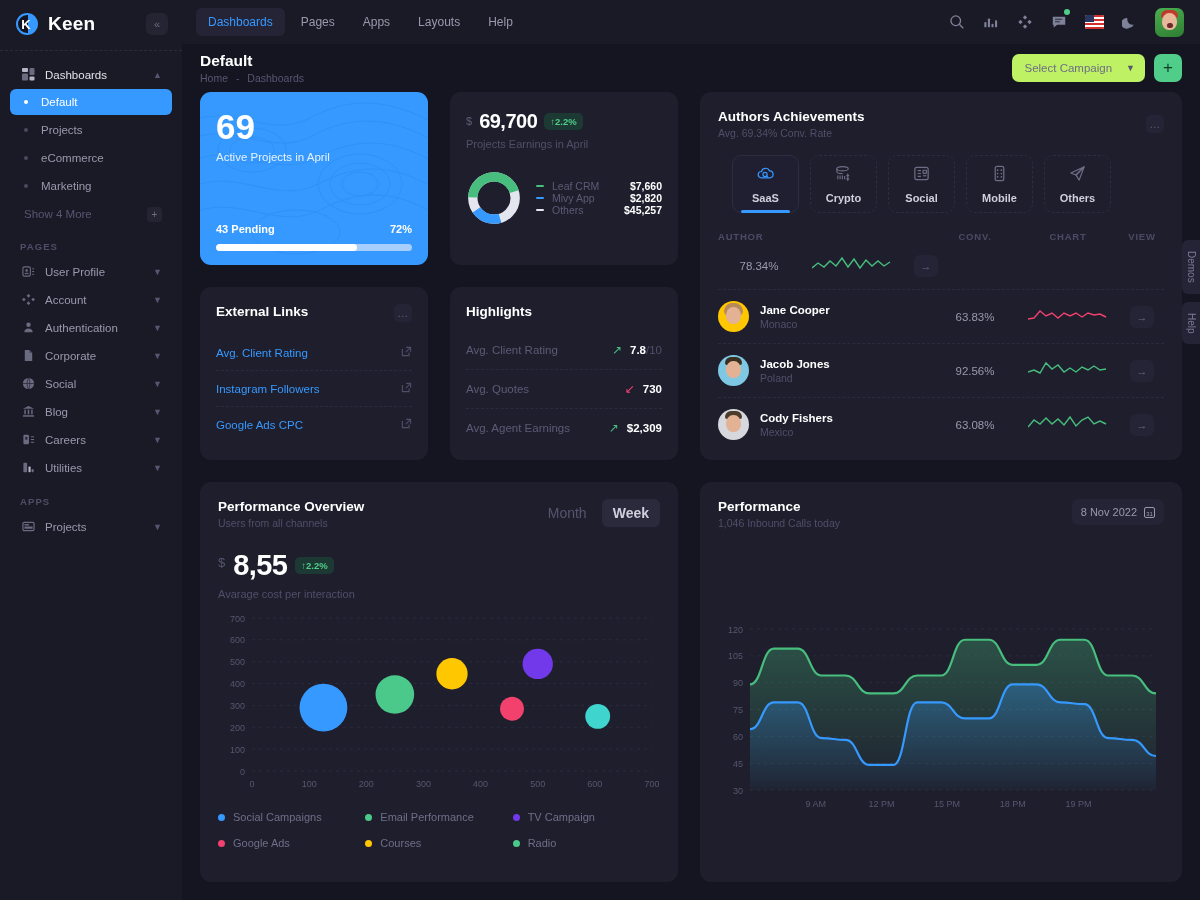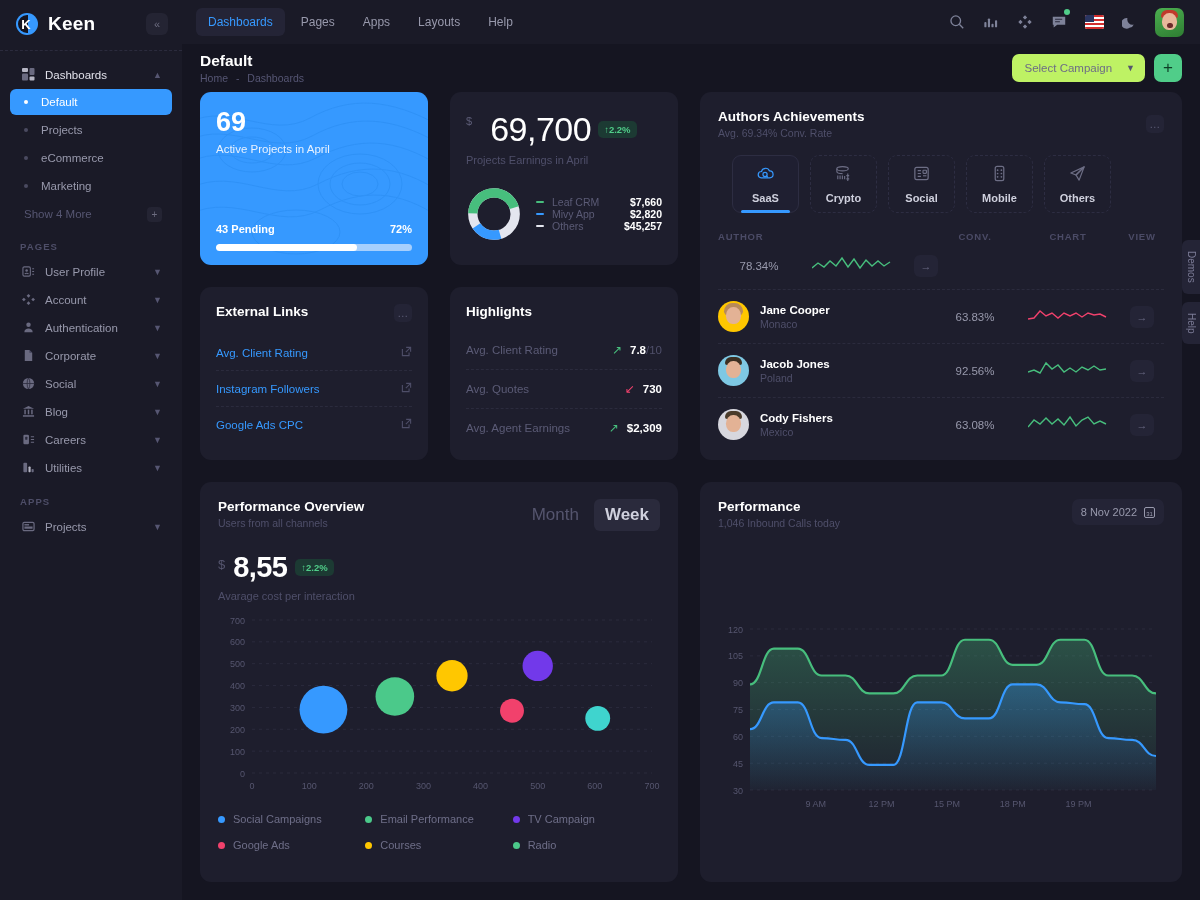--- a/index.html
+++ b/index.html
@@ -106,32 +106,32 @@
   .card { background: #1e1e2d; border-radius: 11px; }
   .card-title { font-size: 13.5px; font-weight: 700; color: #fff; }
   .card-sub { font-size: 10.5px; color: #4f4f6a; margin-top: 3px; }
   .dots-btn { width: 18px; height: 18px; border-radius: 5px; background: #242436; color: #5b5b75;
     display: flex; align-items: center; justify-content: center; font-size: 11px; letter-spacing:.5px;}
 
   
   .blue-card { background: #3699ff; border-radius: 11px; height: 173px; padding: 17px 16px 14px 16px;
     display: flex; flex-direction: column; position: relative; overflow: hidden; }
   .blue-card svg.topo { position: absolute; inset: 0; width: 100%; height: 100%; opacity: .28; }
-  .bc-num { font-size: 27px; font-weight: 700; line-height: 1; position: relative; }
+  .bc-num { font-size: 35px; font-weight: 700; line-height: 1; position: relative; }
   .bc-label { font-size: 11.5px; margin-top: 7px; color: #e8f2ff; position: relative; }
   .bc-bottom { margin-top: auto; position: relative; }
   .bc-row { display: flex; justify-content: space-between; font-size: 11px; font-weight: 600; color:#fff; }
   .bc-track { height: 7px; border-radius: 4px; background: #a6cffd; margin-top: 9px; overflow: hidden; }
   .bc-fill { height: 100%; background: #fff; border-radius: 4px; }
 
   
   .earn-card { height: 173px; padding: 18px 16px; }
   .earn-amt { display: flex; align-items: center; gap: 7px; }
   .cur { font-size: 11px; color: #5d5d78; align-self: flex-start; margin-top: 5px; }
-  .earn-val { font-size: 34px; font-weight: 400; letter-spacing: -.5px; margin-left: 11px; }
+  .earn-val { font-size: 20px; font-weight: 700; letter-spacing: -.5px; }
   .chip-up { background: #1c3a33; color: #50cd89; font-size: 9.5px; font-weight: 700; border-radius: 5px;
     padding: 3px 6px; }
   .earn-sub { font-size: 11px; color: #4f4f6a; margin-top: 5px; }
   .donut-row { display: flex; align-items: center; margin-top: 20px; gap: 14px; }
   .legend-list { flex: 1 1 auto; display: flex; flex-direction: column; }
   .legend-item { display: flex; align-items: center; font-size: 10.5px; color: #5b5b76; }
   .dash { width: 8px; height: 2px; border-radius: 1px; margin-right: 8px; }
   .legend-val { margin-left: auto; color: #fff; font-weight: 700; font-size: 10.5px; }
 
   
@@ -181,21 +181,21 @@
   .hl-right { margin-left: auto; display: flex; align-items: center; gap: 8px; }
   .hl-val { color: #fff; font-weight: 700; font-size: 11.5px; }
   .hl-val .denom { color: #4f4f6a; font-weight: 400; }
   .hl-list { margin-top: 12px; }
 
   
   .grid-bottom { display: flex; gap: 22px; margin-top: 22px; }
   .perf-ov { flex: 0 0 478px; padding: 17px 18px 12px 18px; height: 400px; }
   .perf-hd { display: flex; align-items: flex-start; }
   .seg { margin-left: auto; display: flex; align-items: center; gap: 4px; }
-  .seg-item { font-size: 17px; color: #55556e; padding: 6px 11px; border-radius: 6px; }
+  .seg-item { font-size: 14px; color: #55556e; padding: 6px 11px; border-radius: 6px; }
   .seg-item.active { background: #2a2a3c; color: #cfd0dd; font-weight: 600; }
   .big-amt { display: flex; align-items: center; gap: 8px; margin-top: 20px; }
   .big-cur { font-size: 13px; color: #55556e; align-self: flex-start; margin-top: 6px; }
   .big-val { font-size: 29px; font-weight: 700; letter-spacing: -.6px; }
   .big-sub { font-size: 11px; color: #4f4f6a; margin-top: 6px; }
   .bub-legend { display: flex; flex-wrap: wrap; margin-top: 10px; }
   .bl-item { width: 33.33%; display: flex; align-items: center; font-size: 11px; color: #6e6e88;
     margin-bottom: 14px; }
   .bl-dot { width: 7px; height: 7px; border-radius: 50%; margin-right: 8px; }
 

